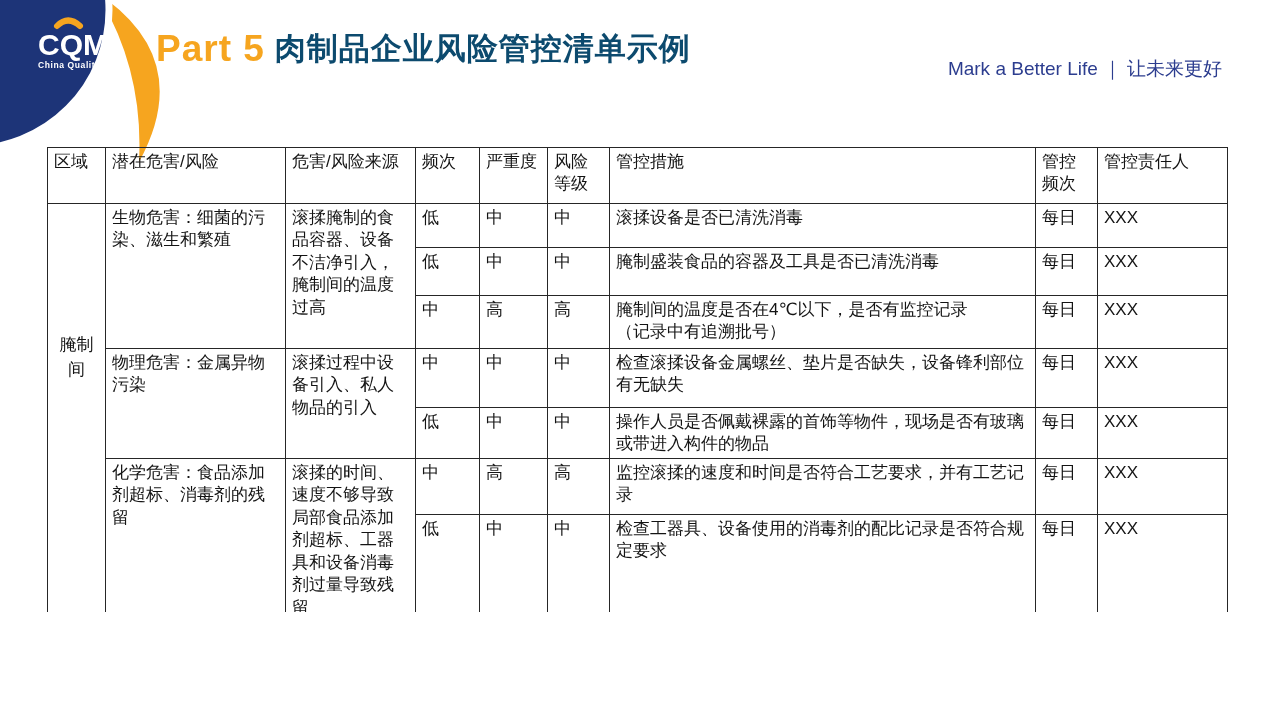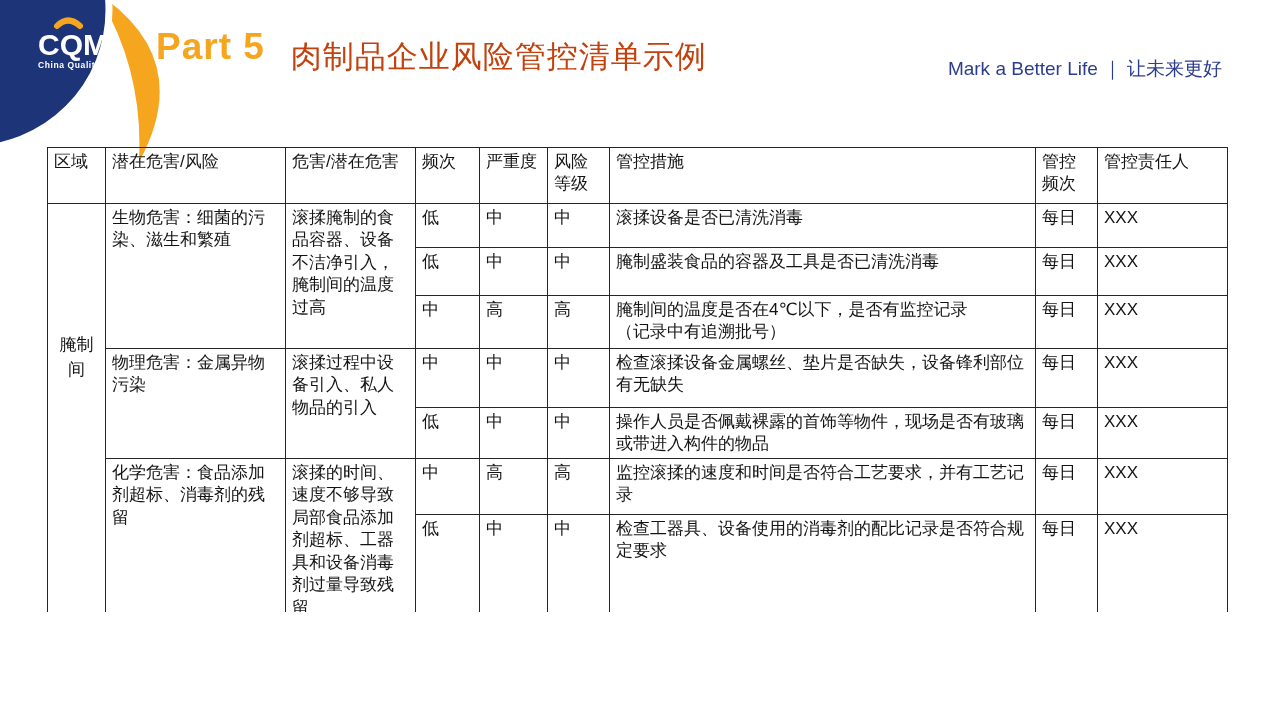--- a/index.html
+++ b/index.html
@@ -6,23 +6,23 @@
   body { background:#fff; }
   .slide {
     position:relative; width:1272px; height:612px; background:#ffffff;
     overflow:hidden; font-family:"Liberation Sans","DejaVu Sans",sans-serif;
   }
 
   
   .logo-svg { position:absolute; top:0; left:0; }
 
   
-  .title-row { position:absolute; left:156px; top:16px; display:flex; align-items:center; gap:26px; }
+  .title-row { position:absolute; left:156px; top:28px; display:flex; align-items:flex-start; gap:10px; }
   .part-label { font-size:37px; font-weight:bold; color:#f6a51f; letter-spacing:1px; }
-  .main-title { font-size:31px; font-weight:normal; color:#c2410c; letter-spacing:1px;margin-top:20px; }
+  .main-title { font-size:31px; font-weight:bold; color:#0c4a6e; letter-spacing:1px; }
   .slogan { position:absolute; top:56px; right:50px; font-size:19px; color:#2c3d8f; }
   .subtitle {
     position:absolute; left:117px; top:97px; font-size:25px; font-weight:bold; color:#101010;
     font-family:"Liberation Serif","DejaVu Serif",serif; letter-spacing:2px;
   }
 
   
   .risk-table {
     position:absolute; left:47px; top:147px; width:1180px; height:480px;
     border-collapse:collapse; table-layout:fixed;
@@ -73,21 +73,21 @@
         <col style="width:68px">
         <col style="width:62px">
       <col style="width:426px">
         <col style="width:62px">
         <col style="width:130px">
     </colgroup>
     <tbody>
         <tr style="height:56px">
       <th>区域</th>
       <th>潜在危害/风险</th>
-      <th>危害/潜在危害</th>
+      <th>危害/风险来源</th>
       <th>频次</th>
       <th>严重度</th>
       <th>风险等级</th>
       <th>管控措施</th>
       <th>管控频次</th>
       <th>管控责任人</th>
     </tr>
 
     <tr style="height:44px">
       <td class="area-cell" rowspan="7"><span class="area-inner">腌制间</span></td>

